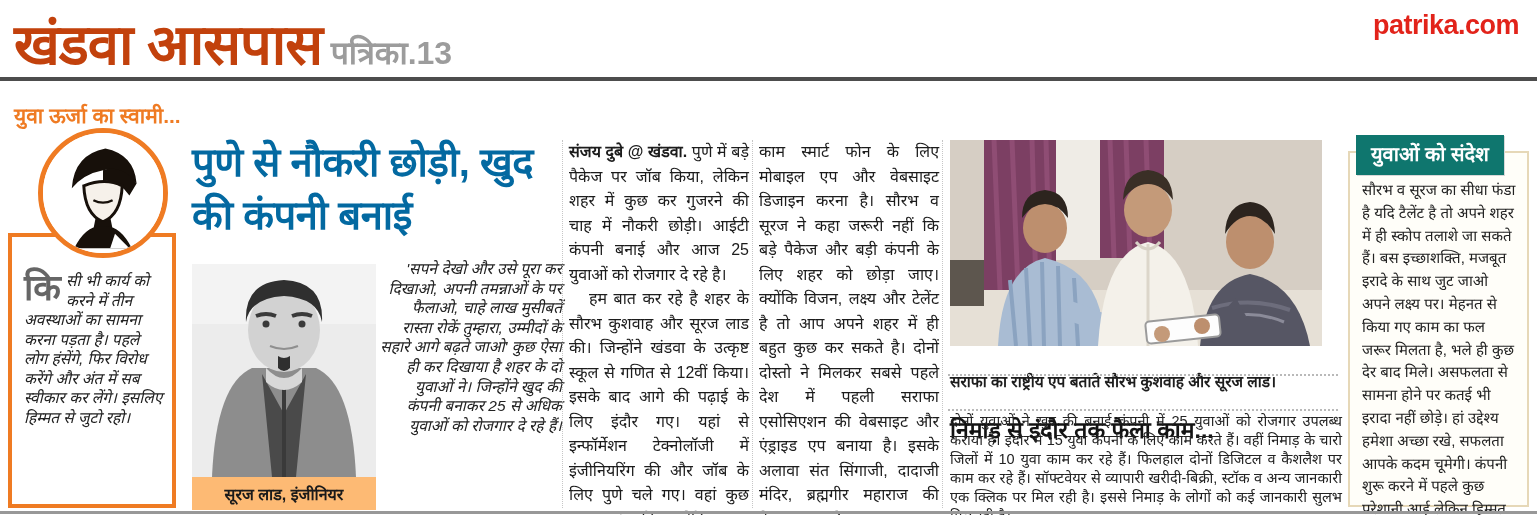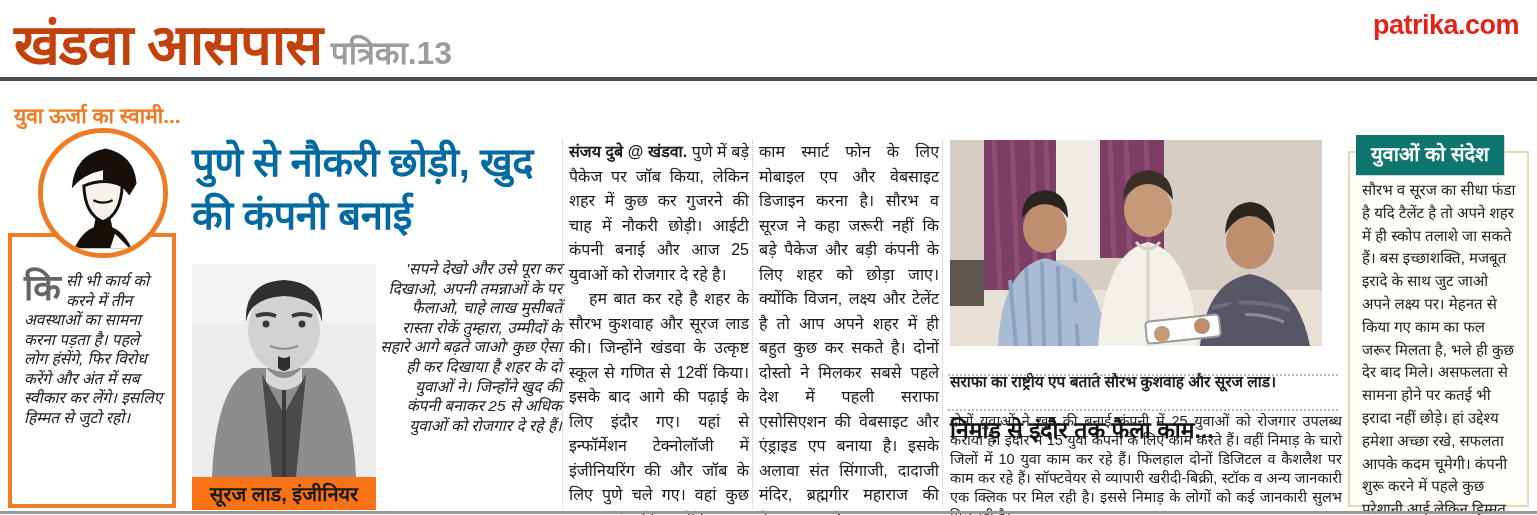--- a/index.html
+++ b/index.html
@@ -30,22 +30,22 @@
   .quote-text { font-size:15.5px; line-height:19.5px; font-style:italic; color:#222; }
   .quote-drop { float:left; font-size:36px; line-height:30px; font-weight:800; color:#666;
     margin:2px 5px 0 0; font-style:normal; }
   
   .headline { position:absolute; left:192px; top:136px; width:374px;
     font-size:40px; line-height:1.32; font-weight:700; color:#0369a1; letter-spacing:-0.5px; }
   .portrait { position:absolute; left:192px; top:264px; width:184px; height:213px;
     background:#e6e6e6; overflow:hidden; }
   .portrait svg { width:100%; height:100%; display:block; }
   .portrait-cap { position:absolute; left:192px; top:477px; width:184px; height:33px;
-    background:#f97316; display:flex; align-items:center; justify-content:center;
-    font-size:20px; font-weight:700; color:#1a1a1a; }
+    background:#fdba74; display:flex; align-items:center; justify-content:center;
+    font-size:16px; font-weight:700; color:#1a1a1a; }
   .col { position:absolute; top:140px; text-align:justify; }
   .col-intro { left:380px; top:259px; width:182px; font-size:15.5px; line-height:19.6px;
     font-style:italic; color:#222; text-align:right; }
   .col-2 { left:569px; width:180px; font-size:16px; line-height:24.5px; }
   .col-3 { left:759px; width:180px; font-size:16px; line-height:24.5px; }
   .col p + p { text-indent:20px; }
   .byline { font-weight:800; }
   .vsep { position:absolute; top:140px; height:368px; border-left:1px dotted #c6c6c6; }
   
   .group-photo { position:absolute; left:950px; top:140px; width:372px; height:206px;

